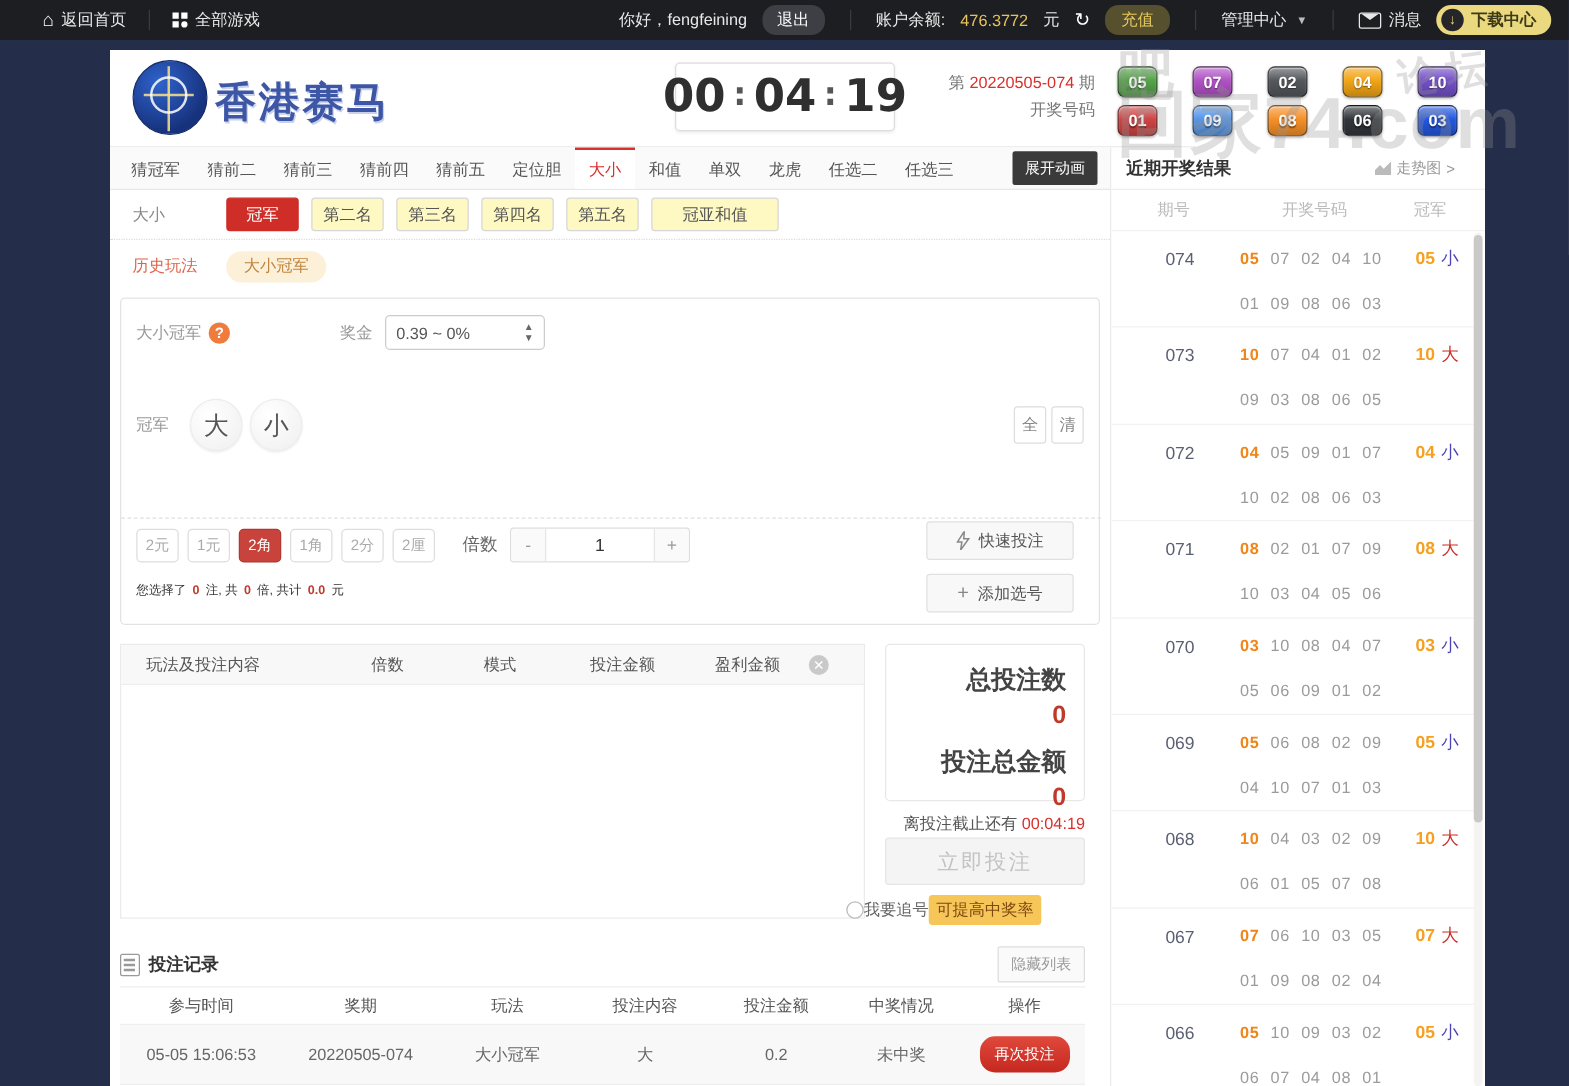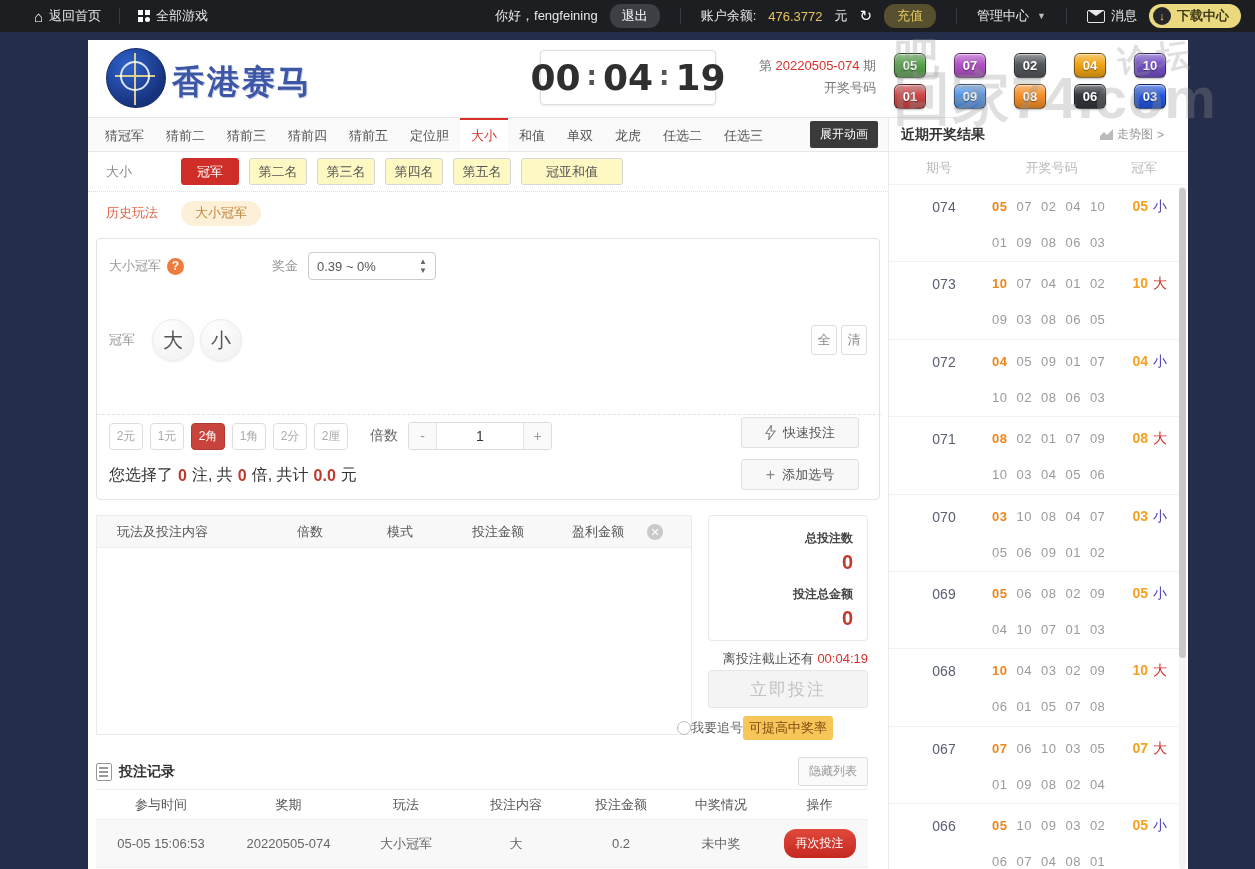--- a/index.html
+++ b/index.html
@@ -111,38 +111,38 @@
   .stake-btn.active { background:#c8433c; border-color:#b03830; color:#fff;}
   .mult-label { margin-left:22px; font-size:14px; color:#666;}
   .stepper { margin-left:10px; display:flex; border:1px solid #ddd; border-radius:3px; height:28px; overflow:hidden;}
   .step-btn { width:27px; background:#fafafa; color:#999; font-size:14px; display:flex; align-items:center;
      justify-content:center; cursor:pointer;}
   .step-input { width:88px; border:none; border-left:1px solid #e5e5e5; border-right:1px solid #e5e5e5;
      text-align:center; font-size:14px; color:#333; outline:none;}
   .quick-btn { position:absolute; right:20px; top:178px; width:118px; height:31px; background:#f8f8f8;
      border:1px solid #e0e0e0; border-radius:3px; color:#555; font-size:13px; display:flex;
      align-items:center; justify-content:center; gap:7px; cursor:pointer;}
-  .sel-row { position:absolute; left:12px; top:226px; font-size:16px; color:#333; display:flex; gap:5px; align-items:center;}
+  .sel-row { position:absolute; left:12px; top:226px; font-size:10px; color:#333; display:flex; gap:5px; align-items:center;}
   .sel-num { color:#c0392b; font-weight:bold;}
   .add-btn { position:absolute; right:20px; top:220px; width:118px; height:31px; background:#f8f8f8;
      border:1px solid #e0e0e0; border-radius:3px; color:#555; font-size:13px; display:flex;
      align-items:center; justify-content:center; gap:7px; cursor:pointer;}
   .plus-ico { font-size:16px; color:#888;}
 
   
   .bet-table { position:absolute; left:8px; top:397px; width:596px; height:220px; border:1px solid #ebebeb; background:#fff;}
   .bt-header { height:32px; background:#f8f8f8; border-bottom:1px solid #eee; display:flex; align-items:center;
      font-size:13px; color:#555; position:relative;}
   .bt-col { padding-left:20px; }
   .bt-close { position:absolute; right:28px; top:8px; width:16px; height:16px; border-radius:50%;
      background:#c9c9c9; color:#fff; font-size:11px; display:flex; align-items:center; justify-content:center; cursor:pointer;}
 
   .summary-box { position:absolute; left:620px; top:397px; width:160px; height:126px; border:1px solid #e8e8e8;
      border-radius:4px; background:#fff; text-align:right; padding:14px 14px 0 0;}
-  .sum-label { font-size:12px; color:#444; font-weight:bold; margin-bottom:4px;}
+  .sum-label { font-size:20px; color:#444; font-weight:bold; margin-bottom:4px;}
   .sum-val { font-size:20px; color:#c0392b; font-weight:bold; margin-bottom:12px;}
   .deadline-line { position:absolute; left:608px; top:532px; width:172px; text-align:right; font-size:13px; color:#555;}
   .deadline-time { color:#d9302c; }
   .betnow-btn { position:absolute; left:620px; top:552px; width:160px; height:38px; background:#f4f4f4;
      border:1px solid #e5e5e5; border-radius:3px; color:#c3c3c3; font-size:17px; display:flex;
      align-items:center; justify-content:center; cursor:pointer; letter-spacing:2px;}
   .chase-row { position:absolute; left:589px; top:598px; width:176px; display:flex; align-items:center; text-align:right;}
   .radio { width:14px; height:14px; border:1px solid #bbb; border-radius:50%; background:#fff; cursor:pointer; flex:none;}
   .chase-label { font-size:13px; color:#666; white-space:nowrap; cursor:pointer;}
   .chase-badge { background:#f6c658; color:#7d4a12; font-size:13px; padding:3px 6px; border-radius:3px; white-space:nowrap;}

